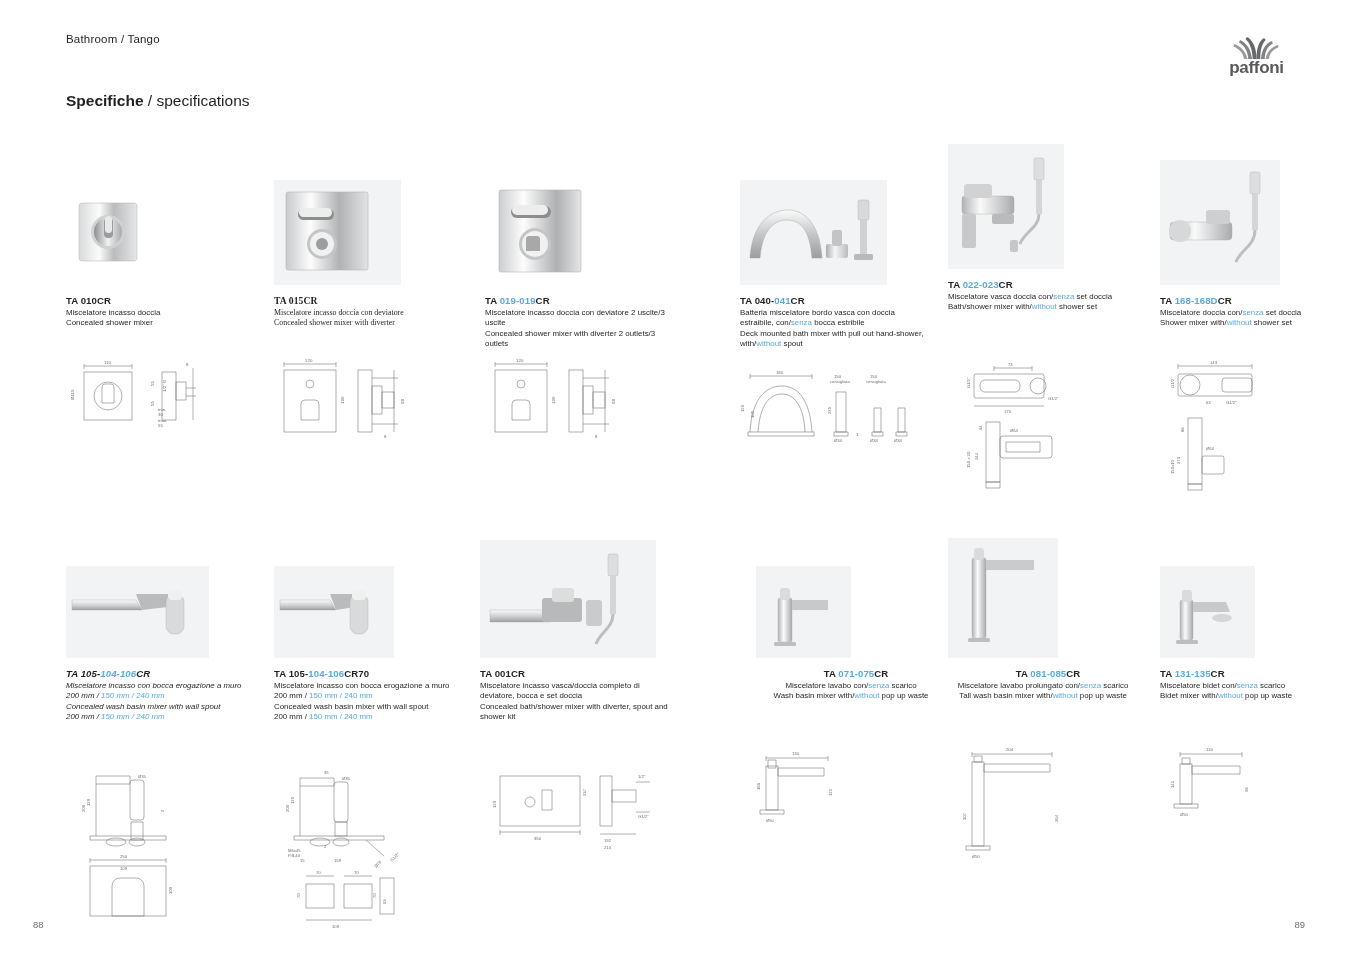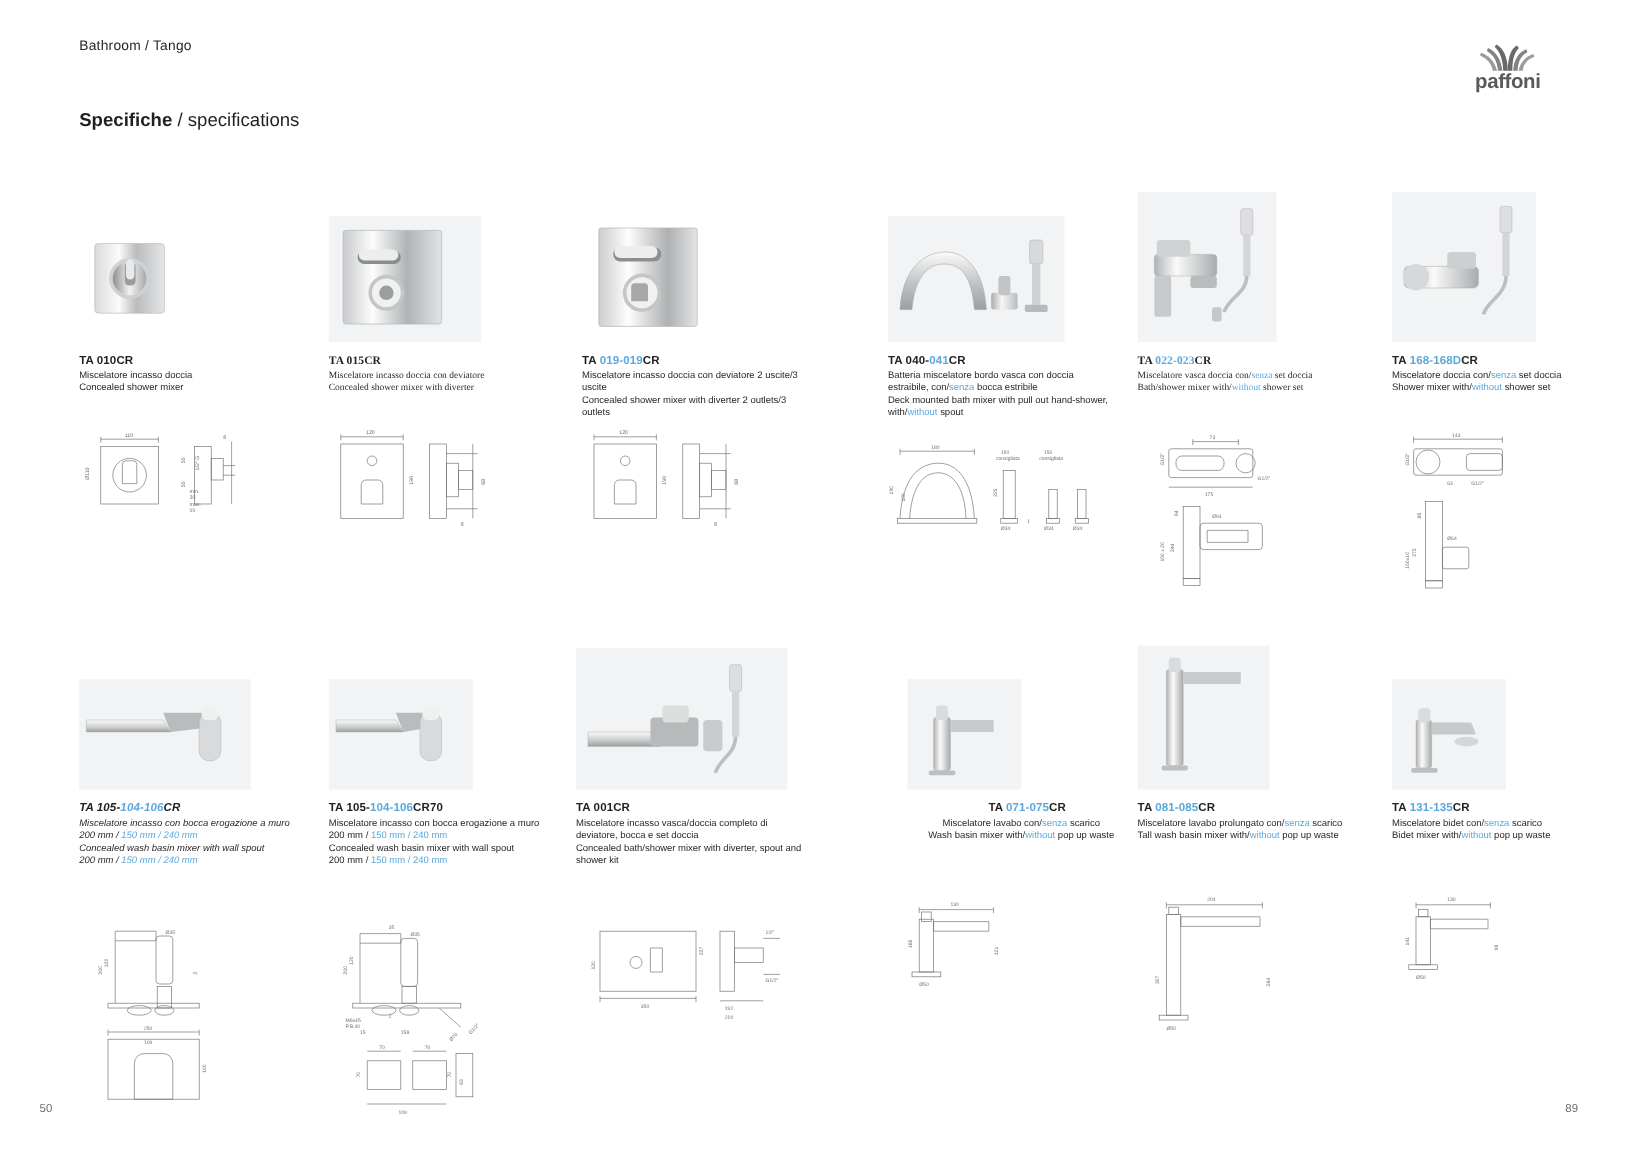--- a/index.html
+++ b/index.html
@@ -59,21 +59,21 @@
   
   .pg-left {
     position: absolute;
     left: 33px;
     bottom: 29px;
     font-size: 9.5px;
     color: #6d6e71;
   }
   .pg-right {
     position: absolute;
-    right: 41px;
+    right: 51px;
     bottom: 29px;
     font-size: 9.5px;
     color: #6d6e71;
   }
 
   
   .cell {
     position: absolute;
   }
   .photo {
@@ -355,21 +355,21 @@
       <text x="132" y="22" fill="#6d6e71" stroke="none">150</text>
       <text x="128" y="27" fill="#6d6e71" stroke="none">consigliata</text>
       <text x="132" y="86" fill="#6d6e71" stroke="none">Ø34</text>
       <rect x="160" y="52" width="7" height="24"></rect>
       <rect x="158" y="76" width="11" height="4"></rect>
       <text x="156" y="86" fill="#6d6e71" stroke="none">Ø34</text>
       <text x="118" y="80" fill="#6d6e71" stroke="none">1</text>
     </svg>
   </div>
 
-  <div class="cell" style="left:948px; top:160px; width:200px;font-family:Liberation Serif, serif;">
+  <div class="cell" style="left:948px; top:144px; width:200px;">
     <div class="photo shaded" style="width:116px;height:125px;">
       <svg width="116" height="125" viewBox="0 0 116 125">
         <defs>
           <linearGradient id="g5a" x1="0" y1="0" x2="1" y2="0">
             <stop offset="0" stop-color="#b0b2b4"></stop>
               <stop offset=".35" stop-color="#fafafa"></stop>
               <stop offset="1" stop-color="#a9abad"></stop>
           </linearGradient>
         </defs>
         <rect x="14" y="52" width="52" height="18" rx="3" fill="url(#g5a)" stroke="#a7a9ab" stroke-width=".4"></rect>
@@ -673,21 +673,21 @@
       <rect x="18" y="26" width="12" height="44"></rect>
       <path d="M30 28 h46 v8 h-46 z"></path>
       <rect x="20" y="20" width="8" height="8"></rect>
       <rect x="12" y="70" width="24" height="4"></rect>
       <text x="12" y="50" fill="#6d6e71" stroke="none" transform="rotate(-90 12 50)">166</text>
       <text x="84" y="56" fill="#6d6e71" stroke="none" transform="rotate(-90 84 56)">121</text>
       <text x="18" y="82" fill="#6d6e71" stroke="none">Ø50</text>
     </svg>
   </div>
 
-  <div class="cell" style="left:948px; top:538px; width:200px;">
+  <div class="cell" style="left:948px; top:538px; width:200px;text-align:center;">
     <div class="photo shaded" style="width:110px;height:120px;">
       <svg width="110" height="120" viewBox="0 0 110 120">
         <defs>
           <linearGradient id="g11a" x1="0" y1="0" x2="1" y2="0">
             <stop offset="0" stop-color="#aeb0b2"></stop>
               <stop offset=".4" stop-color="#fbfbfb"></stop>
               <stop offset="1" stop-color="#a7a9ab"></stop>
           </linearGradient>
         </defs>
         <rect x="24" y="20" width="14" height="80" rx="2" fill="url(#g11a)" stroke="#a9abad" stroke-width=".4"></rect>
@@ -760,16 +760,16 @@
       <rect x="18" y="24" width="12" height="40"></rect>
       <path d="M30 26 h48 v8 h-48 z"></path>
       <rect x="20" y="18" width="8" height="6"></rect>
       <rect x="12" y="64" width="24" height="4"></rect>
       <text x="12" y="48" fill="#6d6e71" stroke="none" transform="rotate(-90 12 48)">141</text>
       <text x="86" y="52" fill="#6d6e71" stroke="none" transform="rotate(-90 86 52)">98</text>
       <text x="18" y="76" fill="#6d6e71" stroke="none">Ø50</text>
     </svg>
   </div>
 
-  <div class="pg-left">50</div>
+  <div class="pg-left">88</div>
   <div class="pg-right">89</div>
 
 </div>
 
 </body></html>

